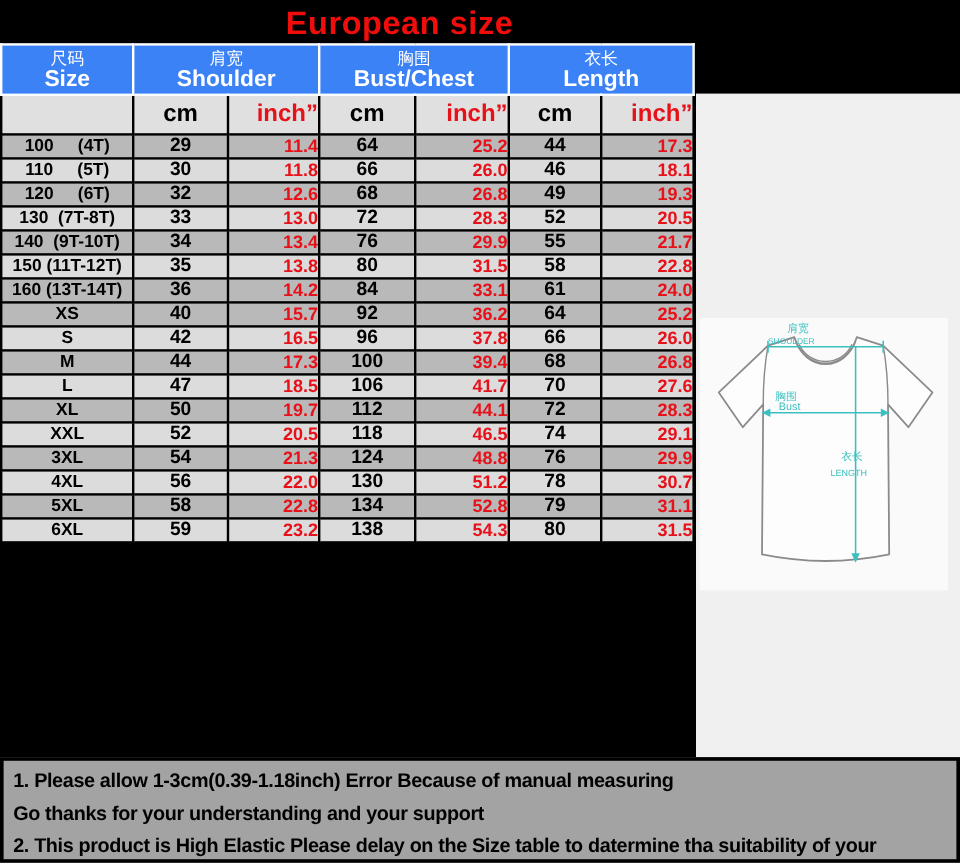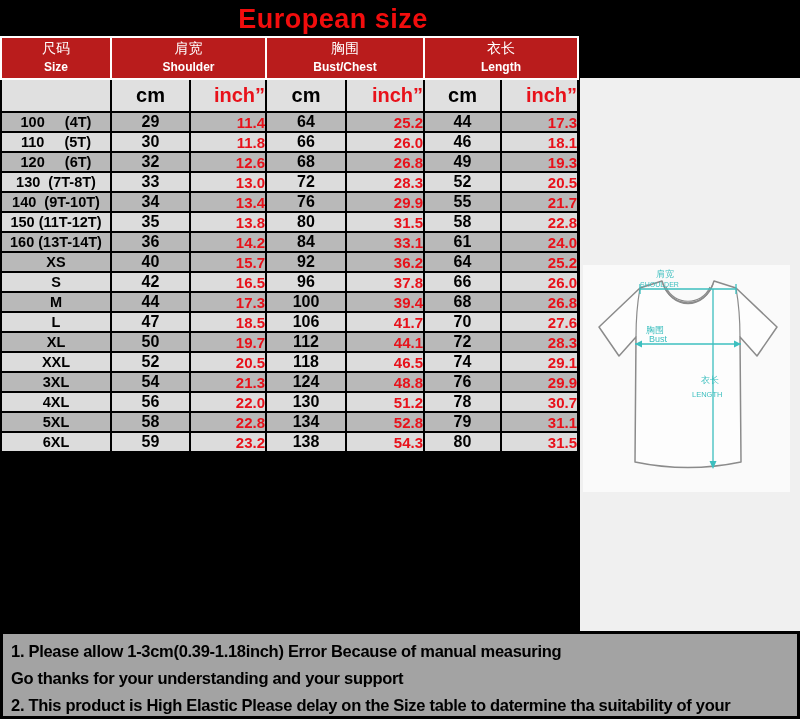--- a/index.html
+++ b/index.html
@@ -12,24 +12,24 @@
     position:absolute;left:0;top:4px;width:578px;text-align:center;
     font-size:27px;font-weight:bold;color:var(--title-red);letter-spacing:0.5px;margin-left:44px;
   }
   
   table.size-table{
     position:absolute;left:0;top:36px;width:578px;
     border-collapse:collapse;table-layout:fixed;
   }
   .size-table th,.size-table td{padding:0;text-align:center;vertical-align:middle;}
   tr.grp th{
-    background:#b91c1c;color:#fff;border:2px solid #fff;height:40px;
+    background:#3b82f6;color:#fff;border:2px solid #fff;height:40px;
   }
   tr.grp .zh{display:block;font-size:14px;font-weight:normal;line-height:17px;}
-  tr.grp .en{display:block;font-size:12px;font-weight:bold;line-height:20px;}
+  tr.grp .en{display:block;font-size:19px;font-weight:bold;line-height:20px;}
   tr.units td{
     background:#e0e0e0;height:31px;border:2px solid #000;border-top:2px solid #fff;
     font-weight:bold;font-size:20px;color:#000;
   }
   tbody tr{height:15px;}
   tbody td{
     border:2px solid #000;font-weight:bold;font-size:16px;color:#000;
   }
   tbody tr.dark td{background:#b9b9b9;}
   tbody tr.light td{background:#dcdcdc;}

